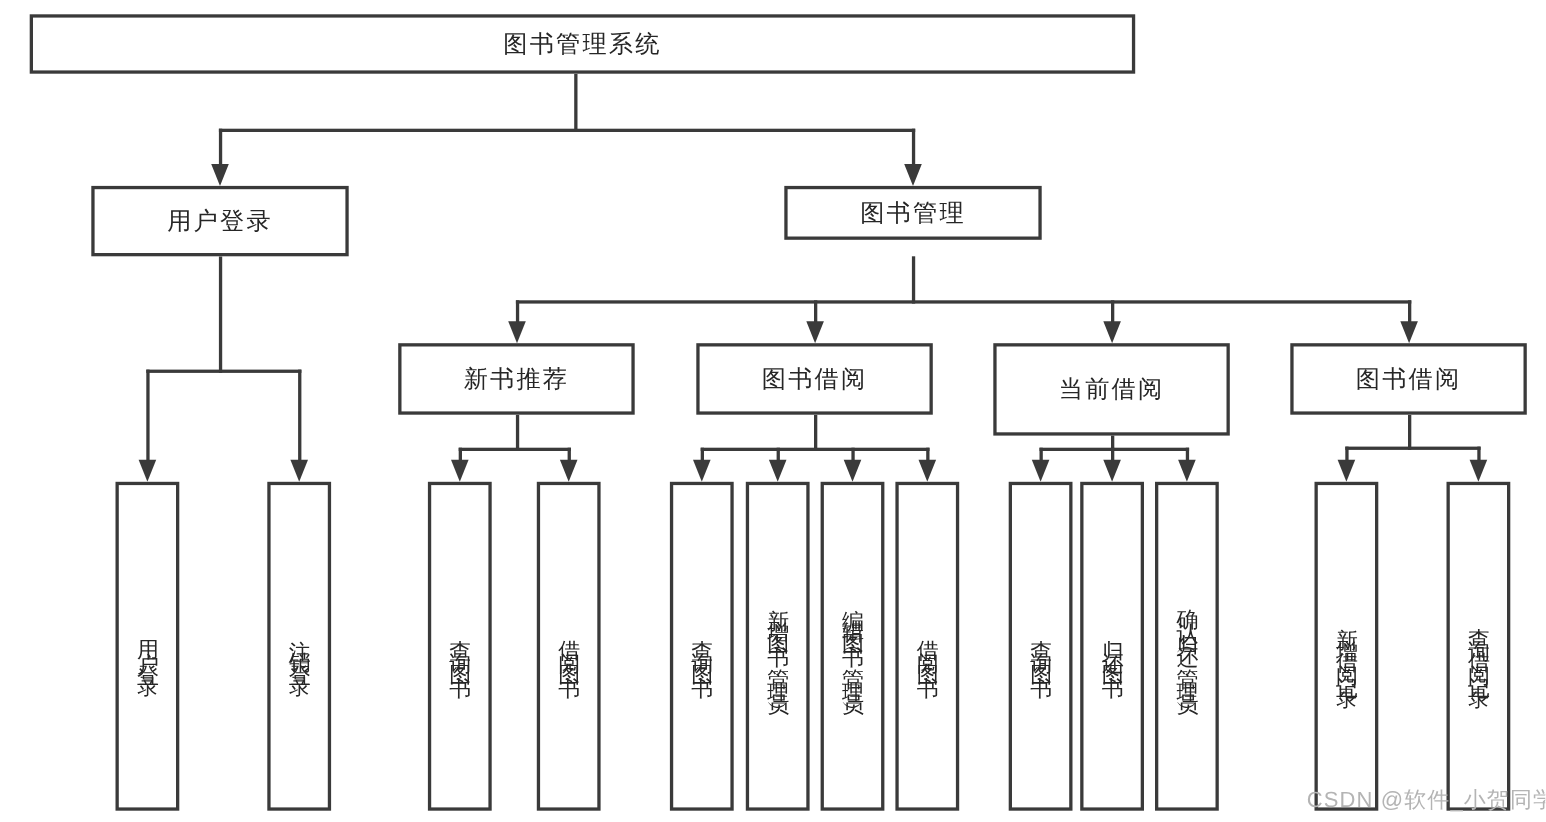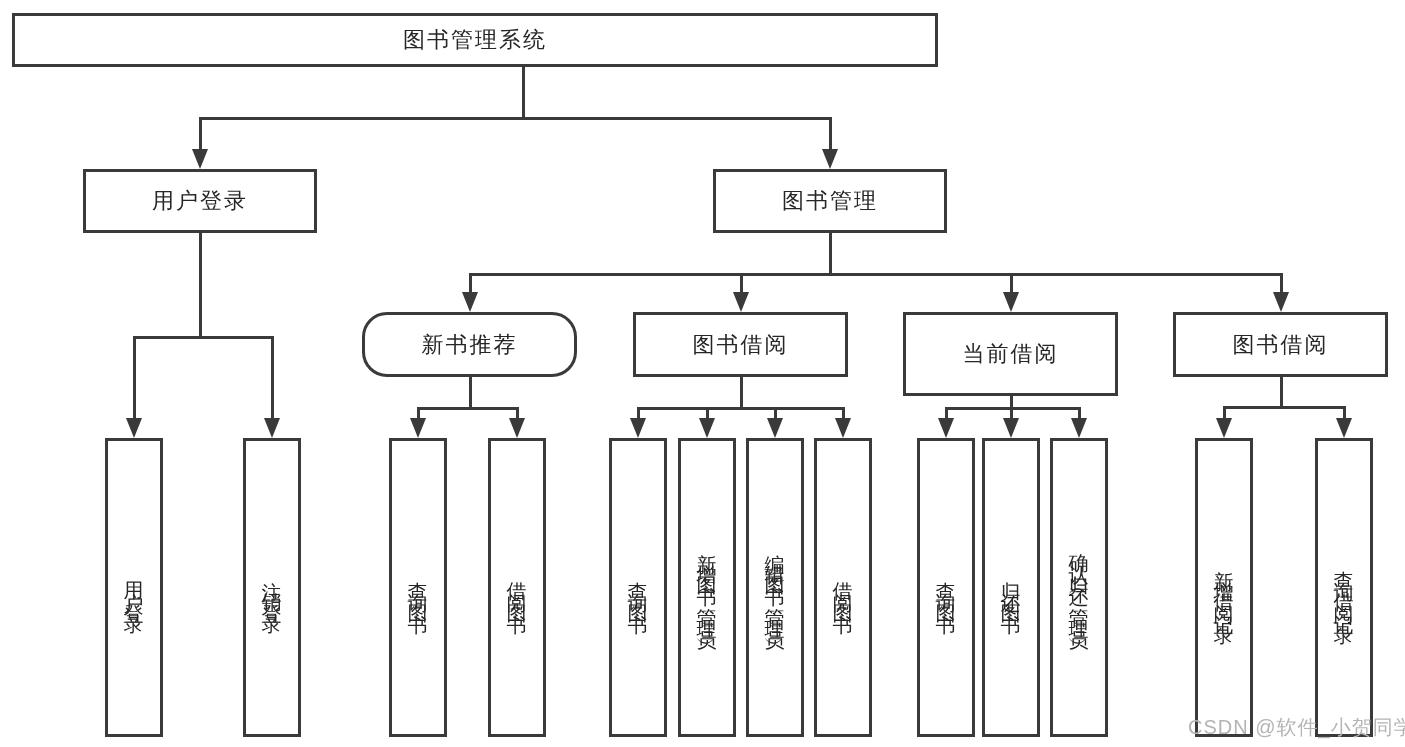--- a/index.html
+++ b/index.html
@@ -26,24 +26,24 @@
   .watermark{
     position:absolute;left:1188px;top:714px;white-space:nowrap;
     font-size:20px;letter-spacing:1px;color:var(--wm,#b4b4b4);z-index:3;
   }
 </style>
 </head>
 <body>
 
 <div class="stage">
   <div class="watermark">CSDN @软件_小贺同学</div>
-<div class="node" style="left: 12px; top: 13px; width: 926px; height: 54px; text-align: right;">图书管理系统</div>
+<div class="node" style="left: 27px; top: 13px; width: 1005px; height: 54px; text-align: right;">图书管理系统</div>
     <div class="node" style="left: 83px; top: 169px; width: 234px; height: 64px;">用户登录</div>
-    <div class="node" style="left: 713px; top: 169px; width: 234px; height: 64px;">图书管理</div>
-    <div class="node" style="left: 362px; top: 312px; width: 215px; height: 65px; border-radius: 25px;">新书推荐</div>
+    <div class="node" style="left: 713px; top: 169px; width: 234px; height: 49px;">图书管理</div>
+    <div class="node" style="left: 362px; top: 312px; width: 215px; height: 65px;">新书推荐</div>
     <div class="node" style="left: 633px; top: 312px; width: 215px; height: 65px;">图书借阅</div>
     <div class="node" style="left: 903px; top: 312px; width: 215px; height: 84px;">当前借阅</div>
     <div class="node" style="left: 1173px; top: 312px; width: 215px; height: 65px;">图书借阅</div>
     <div class="node vertical" style="left: 105px; top: 438px; width: 58px; height: 299px;">用户登录</div>
     <div class="node vertical" style="left: 243px; top: 438px; width: 58px; height: 299px;">注销登录</div>
     <div class="node vertical" style="left: 389px; top: 438px; width: 58px; height: 299px;">查询图书</div>
     <div class="node vertical" style="left: 488px; top: 438px; width: 58px; height: 299px;">借阅图书</div>
     <div class="node vertical" style="left: 609px; top: 438px; width: 58px; height: 299px;">查询图书</div>
     <div class="node vertical" style="left: 678px; top: 438px; width: 58px; height: 299px;">新增图书（管理员）</div>
     <div class="node vertical" style="left: 746px; top: 438px; width: 58px; height: 299px;">编辑图书（管理员）</div>

